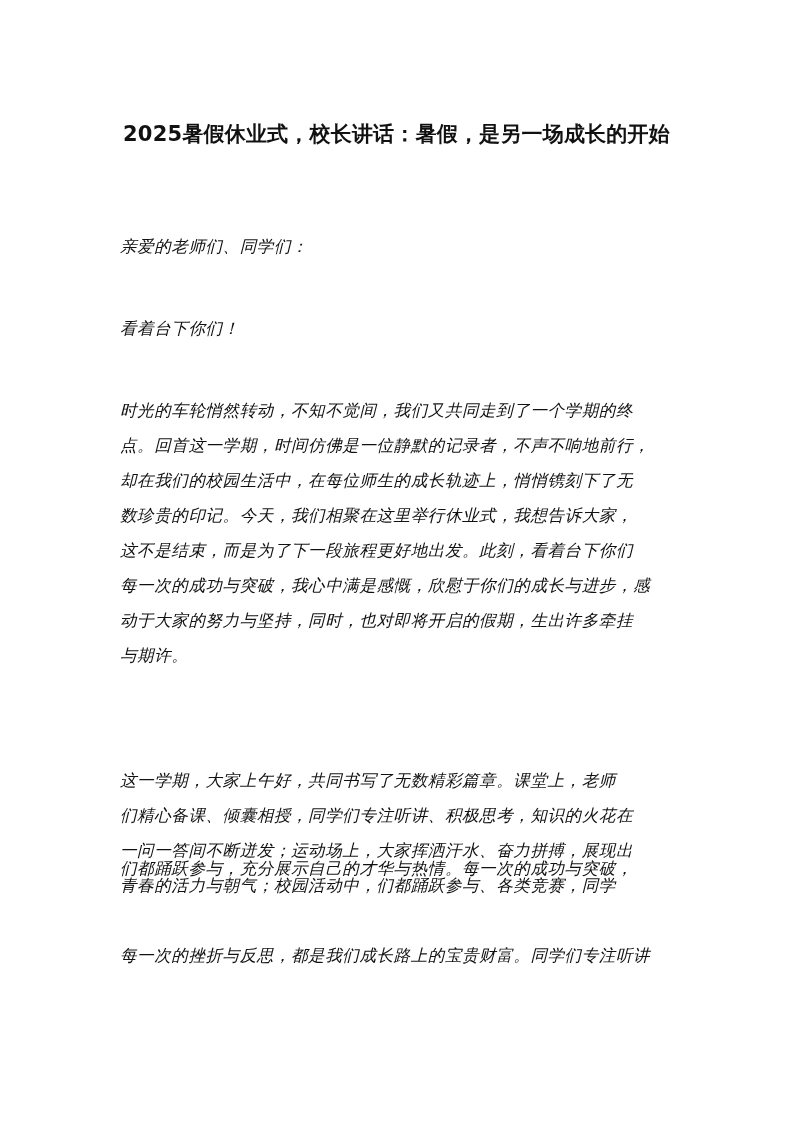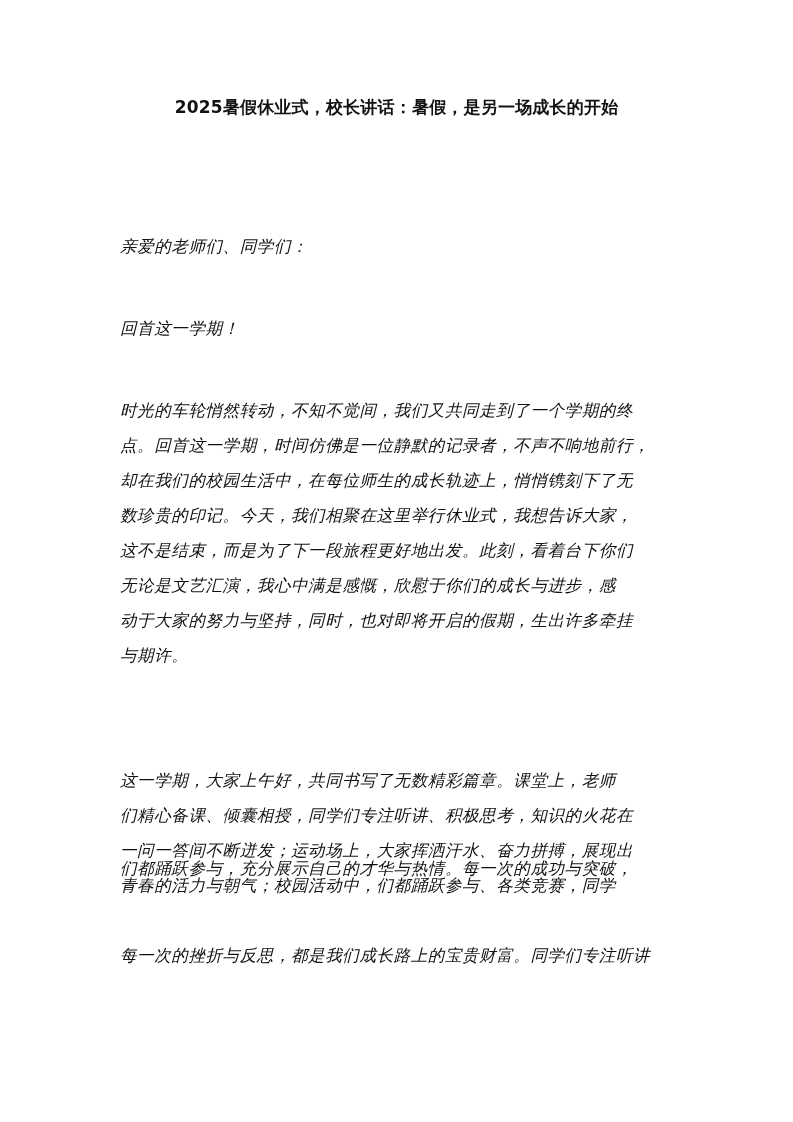--- a/index.html
+++ b/index.html
@@ -1,35 +1,35 @@
 <!DOCTYPE html>
 <html><head>
 <meta charset="utf-8">
 <style>
   html, body { margin:0; padding:0; background:#ffffff; }
   body { width:793px; height:1122px; position:relative; overflow:hidden; font-family:"DejaVu Serif","Liberation Serif",serif; color:#111; }
-  .title { position:absolute; left:0; width:793px; top:96px; text-align:center; font-family:"DejaVu Sans","Liberation Sans",sans-serif; font-weight:bold; font-size:17px; letter-spacing:0.2px; }
+  .title { position:absolute; left:0; width:793px; top:120px; text-align:center; font-family:"DejaVu Sans","Liberation Sans",sans-serif; font-weight:bold; font-size:21px; letter-spacing:0.2px; }
   .line { position:absolute; left:120px; width:560px; font-size:16.5px; white-space:nowrap; letter-spacing:0.6px;font-style:italic; }
 </style>
 </head>
 <body>
 
 <div>
   <div class="title">2025暑假休业式，校长讲话：暑假，是另一场成长的开始</div>
 
   <div class="line" style="top:236px">亲爱的老师们、同学们：</div>
-  <div class="line" style="top:318px">回首这一学期！</div>
+  <div class="line" style="top:318px">看着台下你们！</div>
 
   <div>
     <div class="line" style="top:400px">时光的车轮悄然转动，不知不觉间，我们又共同走到了一个学期的终</div>
     <div class="line" style="top:435px">点。回首这一学期，时间仿佛是一位静默的记录者，不声不响地前行，</div>
     <div class="line" style="top:470px">却在我们的校园生活中，在每位师生的成长轨迹上，悄悄镌刻下了无</div>
     <div class="line" style="top:505px">数珍贵的印记。今天，我们相聚在这里举行休业式，我想告诉大家，</div>
     <div class="line" style="top:540px">这不是结束，而是为了下一段旅程更好地出发。此刻，看着台下你们</div>
-    <div class="line" style="top:575px">无论是文艺汇演，我心中满是感慨，欣慰于你们的成长与进步，感</div>
+    <div class="line" style="top:575px">每一次的成功与突破，我心中满是感慨，欣慰于你们的成长与进步，感</div>
     <div class="line" style="top:610px">动于大家的努力与坚持，同时，也对即将开启的假期，生出许多牵挂</div>
     <div class="line" style="top:645px">与期许。</div>
   </div>
 
   <div>
     <div class="line" style="top:770px">这一学期，大家上午好，共同书写了无数精彩篇章。课堂上，老师</div>
     <div class="line" style="top:805px">们精心备课、倾囊相授，同学们专注听讲、积极思考，知识的火花在</div>
     <div class="line" style="top:840px">一问一答间不断迸发；运动场上，大家挥洒汗水、奋力拼搏，展现出</div>
     <div class="line" style="top:875px">青春的活力与朝气；校园活动中，们都踊跃参与、各类竞赛，同学</div>
     <div class="line" style="top:858px">们都踊跃参与，充分展示自己的才华与热情。每一次的成功与突破，</div>

